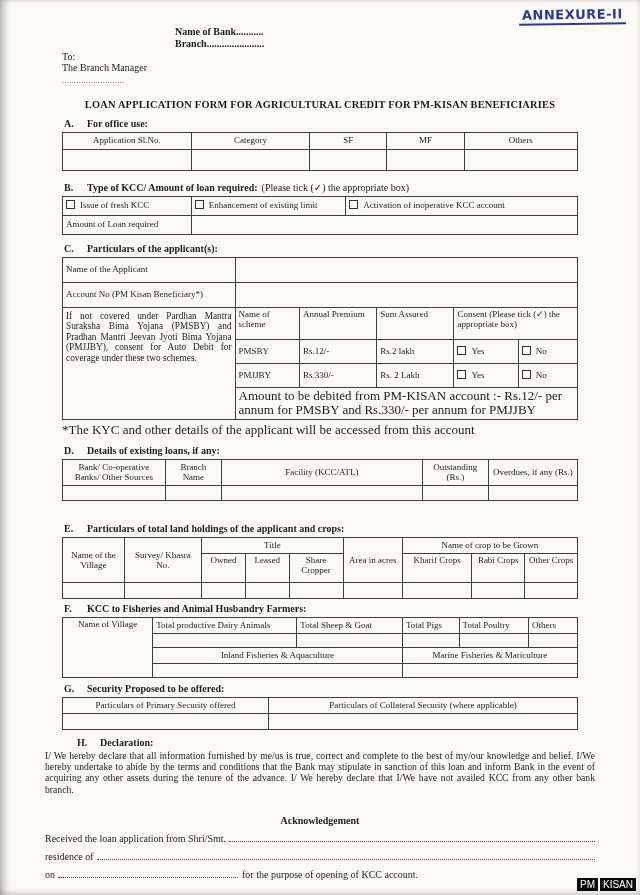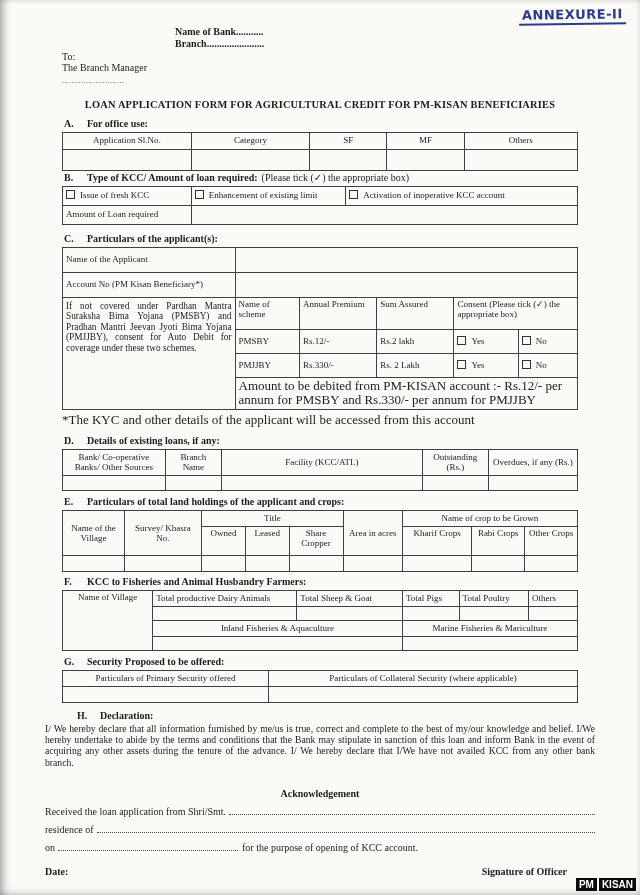--- a/index.html
+++ b/index.html
@@ -27,36 +27,36 @@
   .sh{font-weight:bold;font-size:10px;line-height:12px;}
   .sh .sl{display:inline-block;min-width:14px;margin-right:9px;padding-left:2px;}
   .sh .note{font-weight:normal;margin-left:4px;}
   table{border-collapse:collapse;width:100%;table-layout:fixed;margin-top:2px;}
   td{border:1px solid #3f3f3f;font-size:9px;line-height:1.13;padding:1px 3px;
      text-align:center;vertical-align:middle;overflow:hidden;}
   td.l{text-align:left;}
   td.j{text-align:justify;vertical-align:top;padding-top:3px;}
   .cb{display:inline-block;width:7px;height:7px;border:1px solid #333;
       margin-right:5px;vertical-align:-1px;background:#fbfaf7;}
-  .mA{margin-top:8px;} .mB{margin-top:1px;} .mC{margin-top:8px;}
-  .mD{margin-top:7px;} .mE{margin-top:5px;} .mF{margin-top:4px;}
+  .mA{margin-top:8px;} .mB{margin-top:11px;} .mC{margin-top:8px;}
+  .mD{margin-top:7px;} .mE{margin-top:22px;} .mF{margin-top:4px;}
   .mG{margin-top:5px;} .mH{margin-top:7px;}
   .footnote{font-size:13px;margin-top:2px;}
   .wide{margin-left:-17px;margin-right:-17px;}
   .decl-text{font-size:9.7px;line-height:11.3px;text-align:justify;margin-top:1px;}
   .sig-borrowers{font-weight:bold;font-size:10px;margin-top:25px;}
   .ack-title{text-align:center;font-weight:bold;font-size:10px;margin-top:20px;}
   .ack-line{display:flex;align-items:flex-end;font-size:10px;height:18px;}
   .ack-line:first-of-type{margin-top:8px;}
   .dotfill{flex:1;border-bottom:1.6px dotted #4a4a4a;margin:0 0 2px 3px;height:1px;}
   .dotfix{flex:none;width:180px;border-bottom:1.6px dotted #4a4a4a;margin:0 4px 2px 3px;height:1px;}
   .date-row{display:flex;justify-content:space-between;margin-top:13px;font-weight:bold;font-size:10px;}
   .date-row .officer{margin-right:28px;}
   .badge{position:absolute;right:4px;bottom:4px;display:flex;gap:2px;
-         font-family:"Liberation Sans", sans-serif;font-weight:bold;font-size:10px;}
+         font-family:"Liberation Sans", sans-serif;font-weight:normal;font-size:10px;}
   .badge span{background:#0a0a0a;color:#ffffff;padding:1px 3px;}
 </style>
 </head>
 <body>
 
 <div class="scan">
 
   <div class="annexure">ANNEXURE-II</div>
 
   <div class="bank-block">

